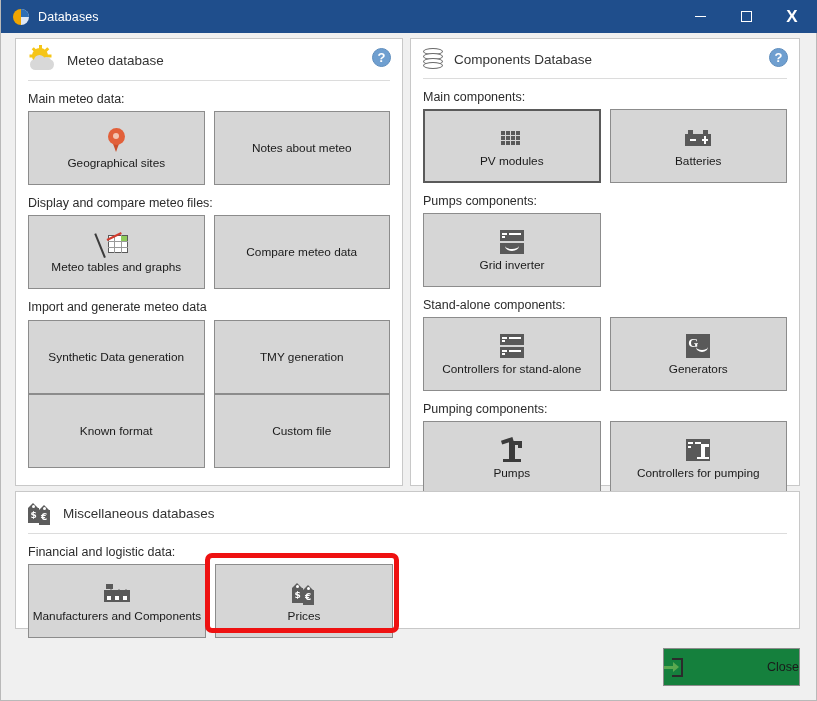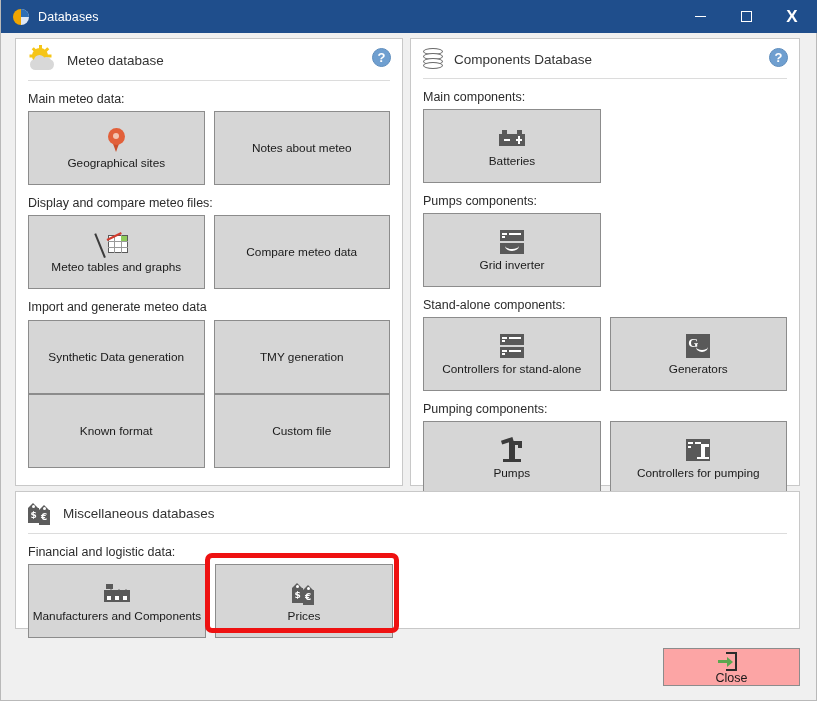--- a/index.html
+++ b/index.html
@@ -273,23 +273,23 @@
     left: 204px; top: 553px; width: 194px; height: 80px;
     border: 5px solid #ee1111;
     border-radius: 7px;
     pointer-events: none;
   }
 
   
   #close-btn {
     position: absolute; left: 662px; top: 648px;
     width: 137px; height: 38px;
-    background: #fca5a5; border: 1px solid #8c8c8c;
-    display: flex; align-items: center; justify-content: flex-end;
-    font-size: 12.5px; color: #1a1a1a; flex-direction: column;
+    background: #15803d; border: 1px solid #8c8c8c;
+    display: flex; align-items: center; justify-content: space-between;
+    font-size: 12.5px; color: #1a1a1a;
   }
   #close-btn .exit {
     width: 19px; height: 19px; position: relative; margin-right: 9px;
   }
   #close-btn .exit .frame {
     position: absolute; left: 8px; top: 0; width: 11px; height: 19px;
     border: 2.5px solid #2b2b2b; border-left: none;
   }
   #close-btn .exit .shaft {
     position: absolute; left: 0px; top: 8px; width: 12px; height: 3px;
@@ -411,20 +411,39 @@
         <div class="ell" style="top:10px;"></div>
         <div class="ell" style="top:14px;"></div>
       </div>
       <div class="ptitle">Components Database</div>
       <div class="help-icon">?</div>
     </div>
     <div class="panel-rule"></div>
 
     <div class="grouplabel">Main components:</div>
     <div class="btnrow">
+      <div class="dbtn focus">
+        <div class="ico">
+          <div class="ic-pv">
+            <div class="cell" style="left:2px;top:2px;"></div>
+              <div class="cell" style="left:7px;top:2px;"></div>
+            <div class="cell" style="left:12px;top:2px;"></div>
+              <div class="cell" style="left:17px;top:2px;"></div>
+            <div class="cell" style="left:2px;top:7px;"></div>
+              <div class="cell" style="left:7px;top:7px;"></div>
+            <div class="cell" style="left:12px;top:7px;"></div>
+              <div class="cell" style="left:17px;top:7px;"></div>
+            <div class="cell" style="left:2px;top:12px;"></div>
+              <div class="cell" style="left:7px;top:12px;"></div>
+            <div class="cell" style="left:12px;top:12px;"></div>
+              <div class="cell" style="left:17px;top:12px;"></div>
+          </div>
+        </div>
+        <div class="lbl">PV modules</div>
+      </div>
       <div class="dbtn">
         <div class="ico">
           <div class="ic-batt">
             <div class="cap" style="left:3px;"></div>
               <div class="cap" style="left:18px;"></div>
             <div class="body"></div>
             <div class="s1"></div>
               <div class="s2"></div>
               <div class="s3"></div>
           </div>

